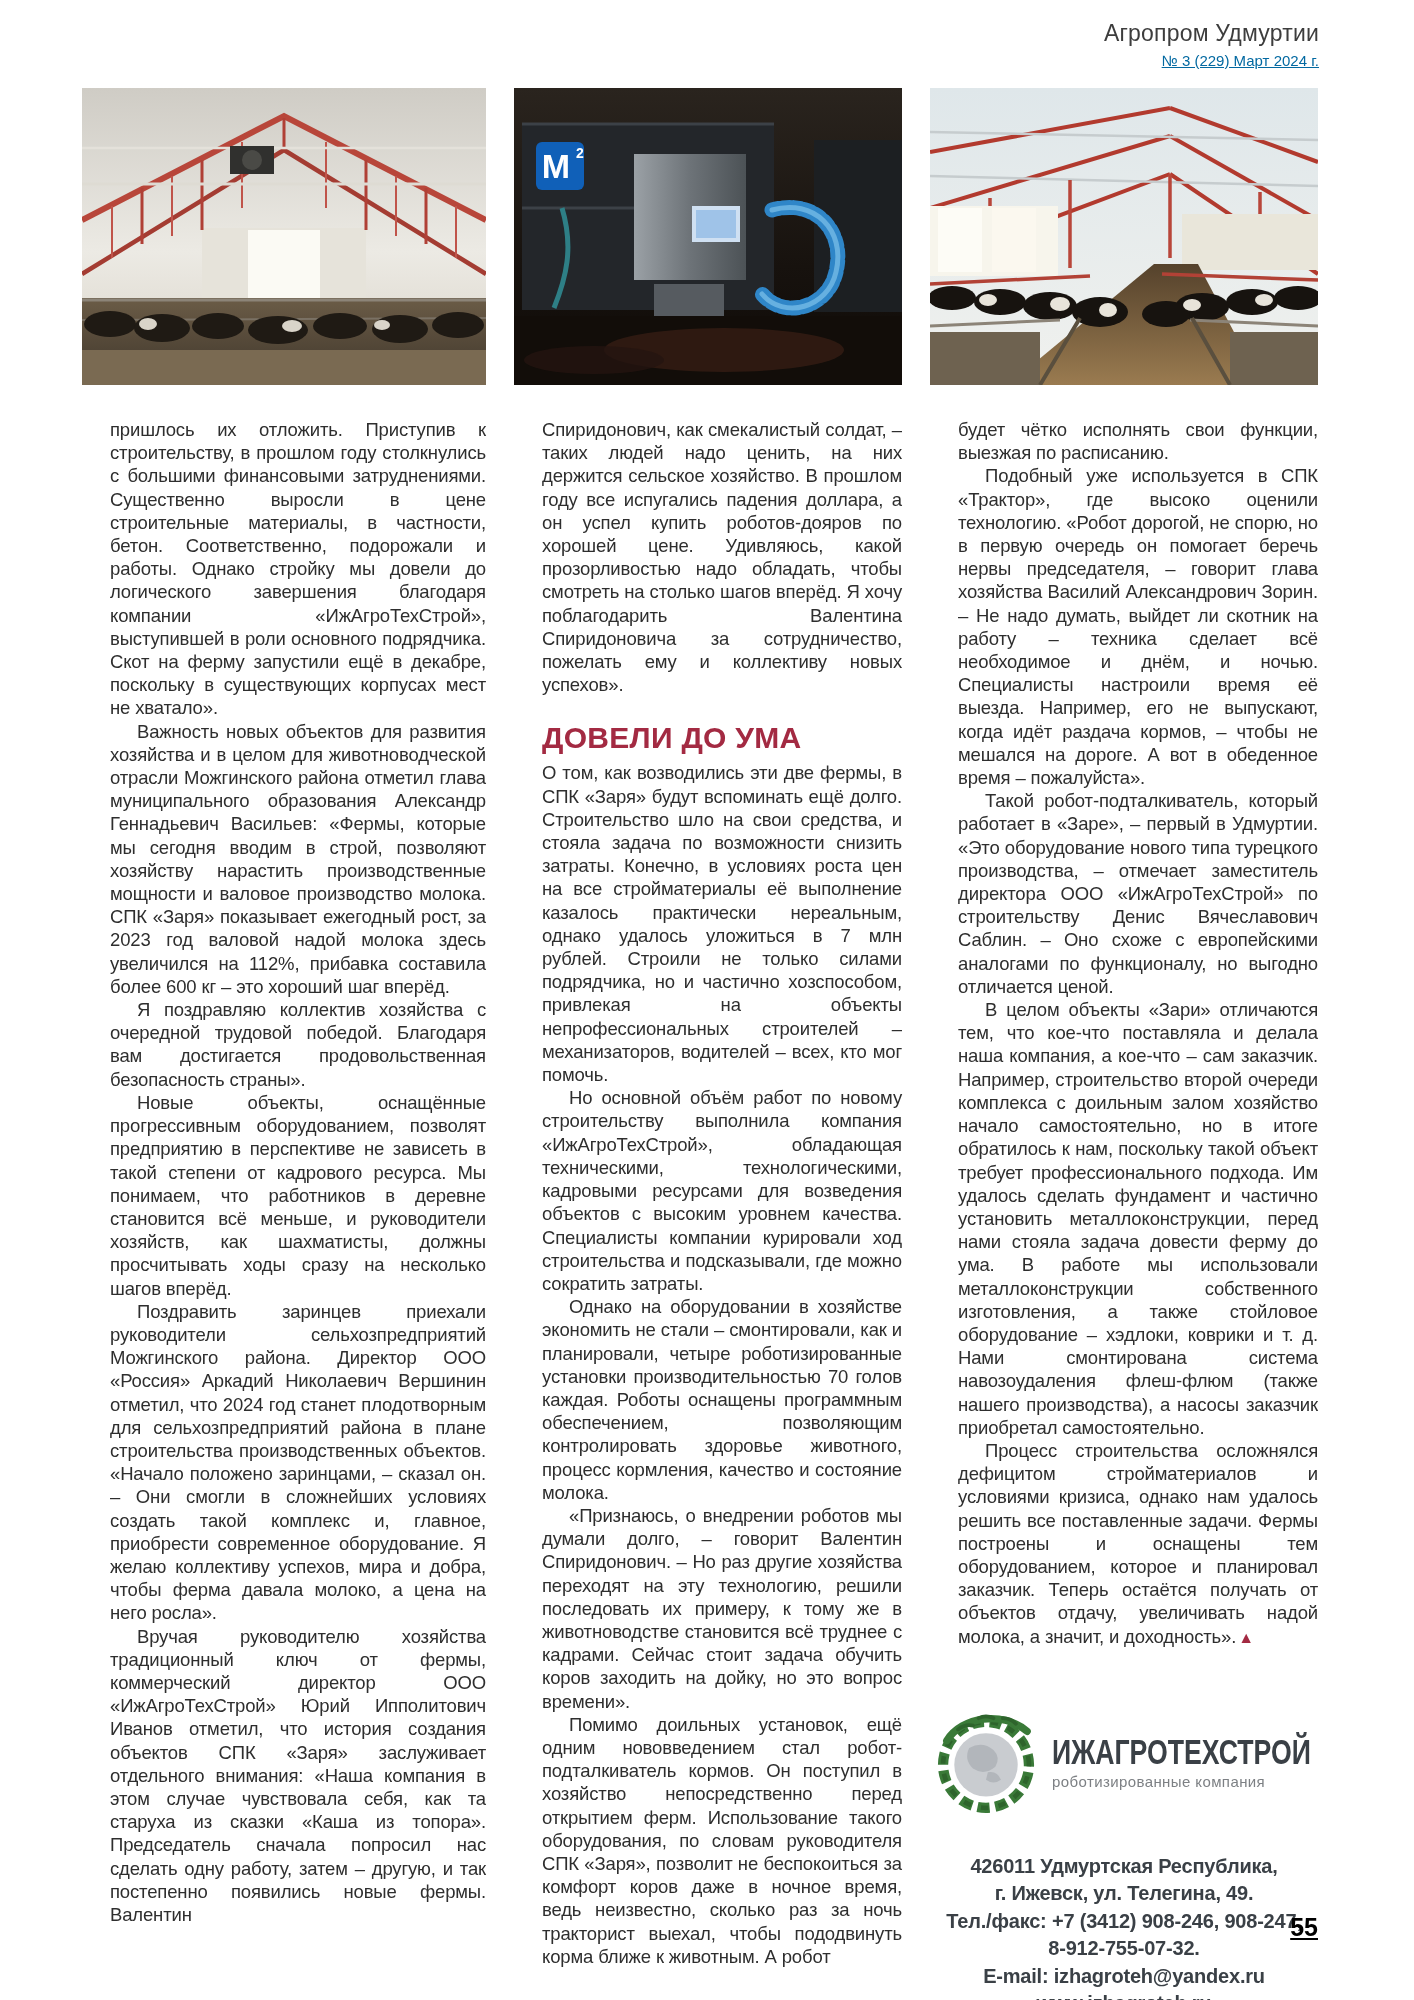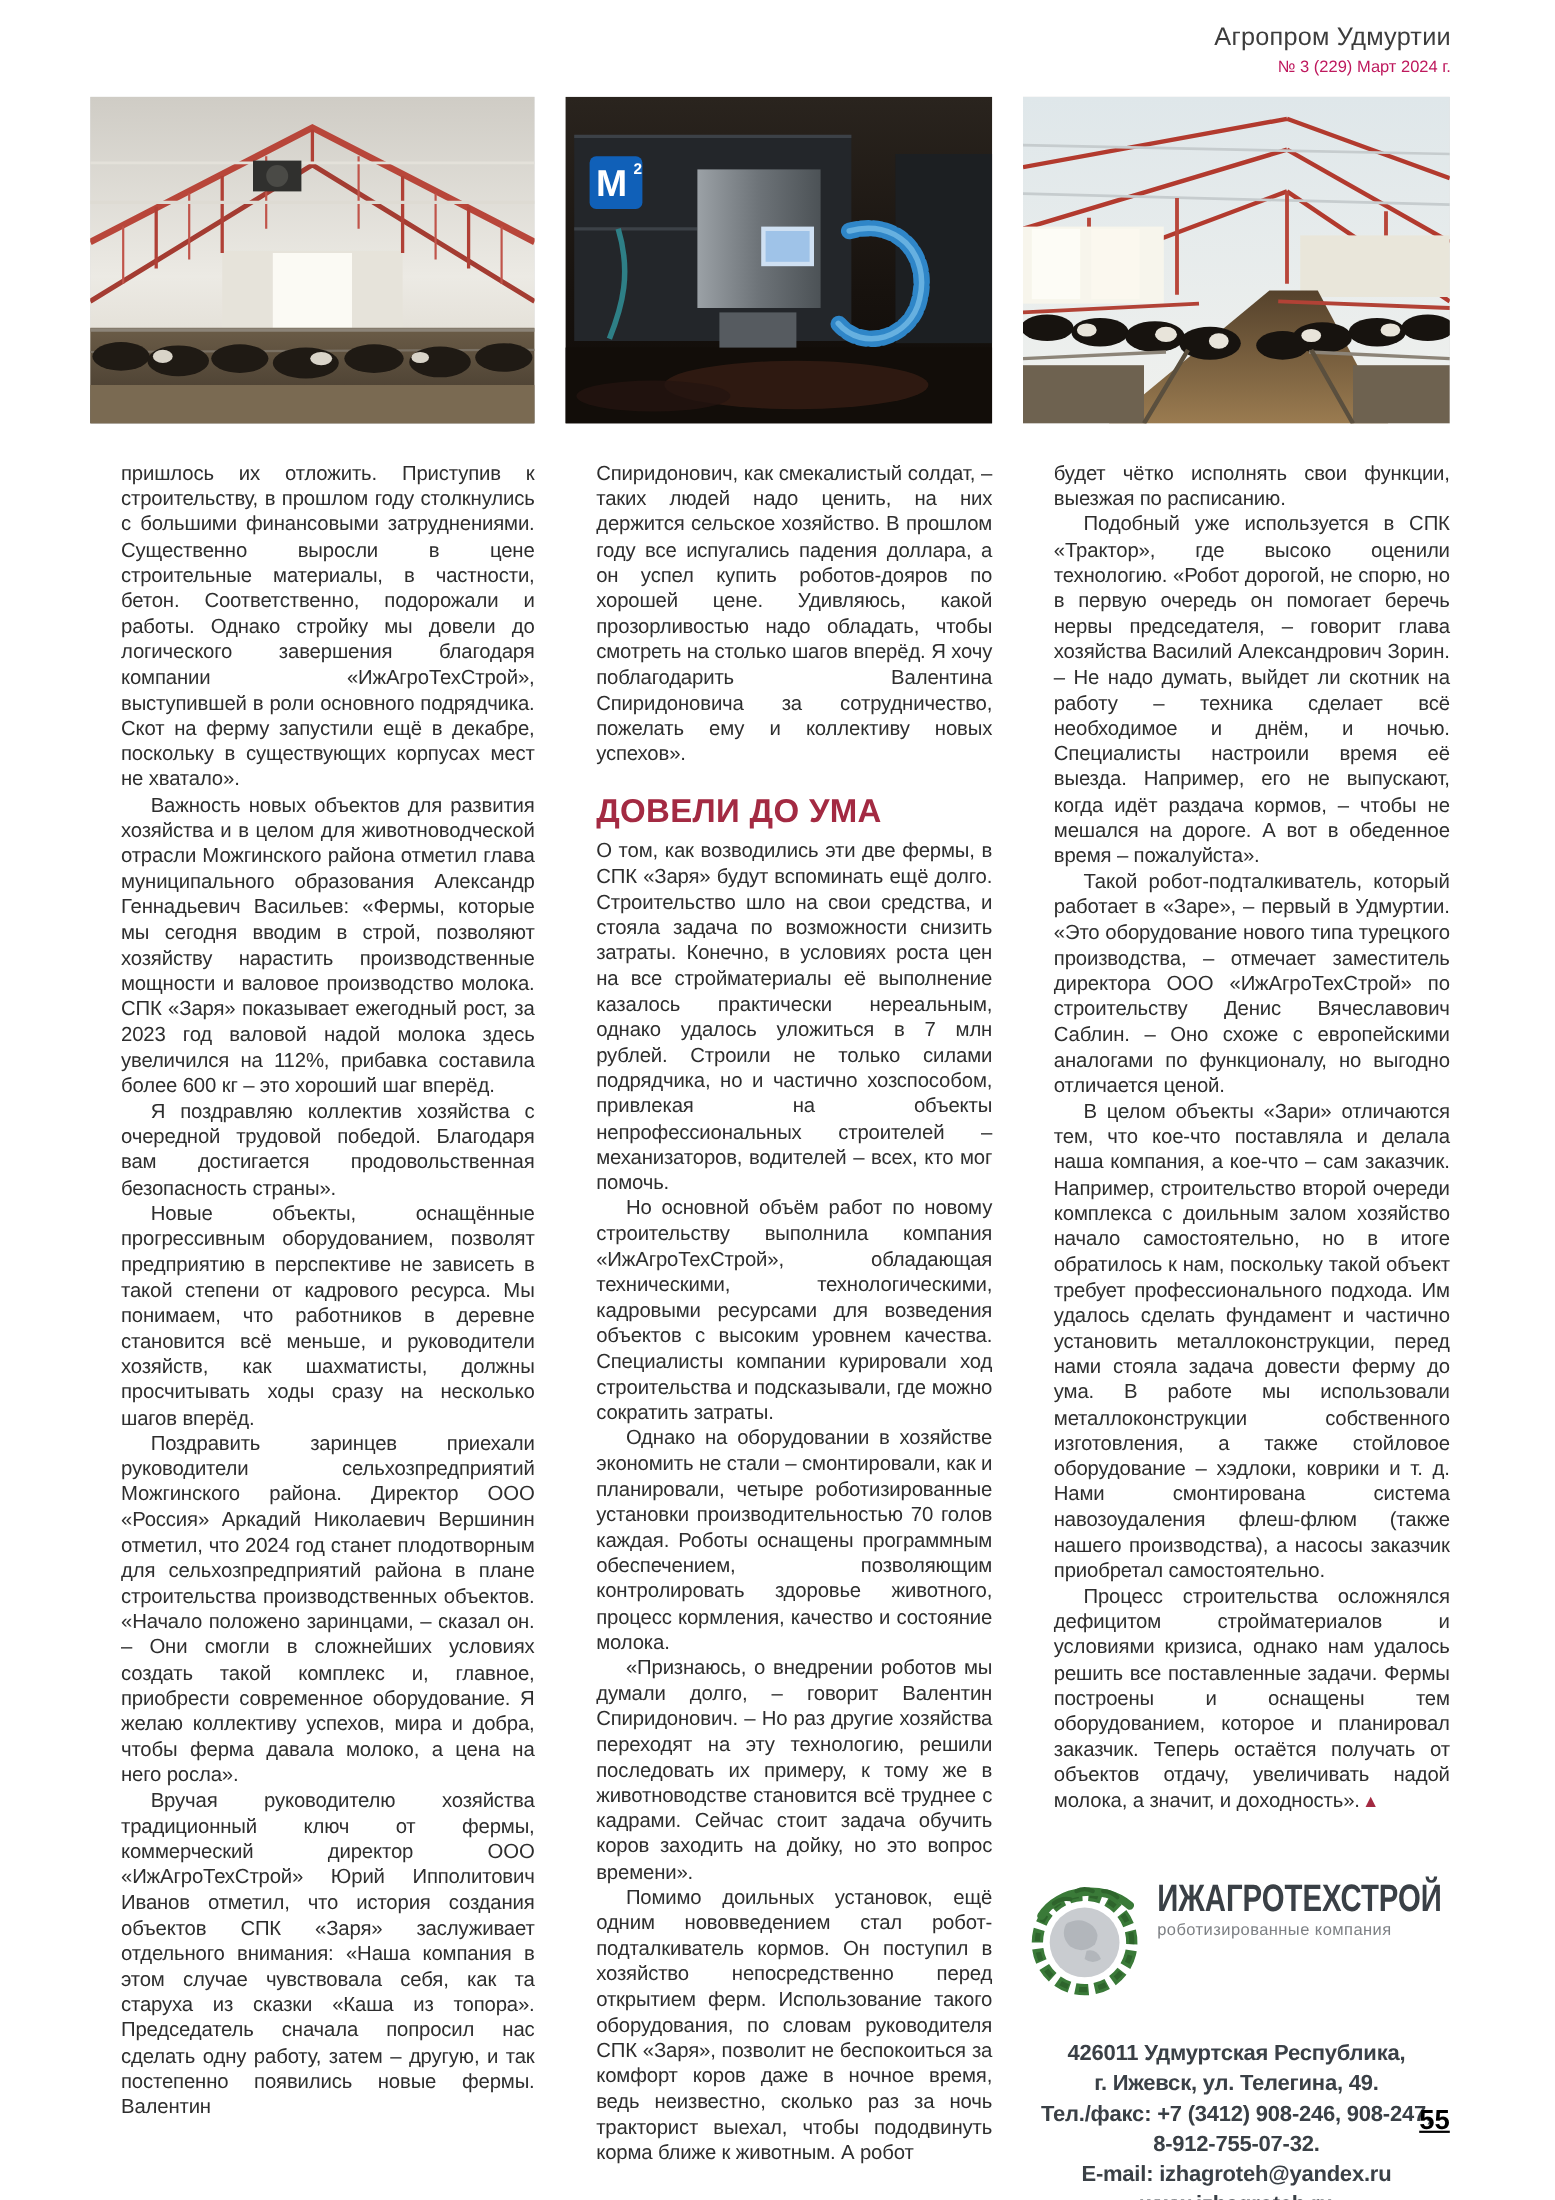--- a/index.html
+++ b/index.html
@@ -3,41 +3,41 @@
 <meta charset="utf-8">
 <style>
   html,body{margin:0;padding:0;background:#ffffff;}
   .page{
     position:relative;width:1414px;height:2000px;background:#ffffff;
     font-family:"Liberation Sans","DejaVu Sans",sans-serif;color:#2e2e2e;overflow:hidden;
   }
   
   .mag-header{position:absolute;top:20px;right:95px;text-align:right;}
   .mag-title{font-size:23px;color:#3d3d3d;letter-spacing:.2px;}
-  .mag-issue{font-size:15px;color:#be185d;margin-top:5px;}
+  .mag-issue{font-size:15px;color:#0369a1;margin-top:5px;text-decoration:underline;}
   
   .content{
     position:absolute;left:82px;top:88px;width:1236px;
     display:grid;grid-template-columns:404px 388px 388px;column-gap:28px;
   }
   .photo{width:100%;height:297px;display:block;background:#ddd;}
   .coltext{margin-top:33px;margin-left:28px;}
   .coltext p{
     margin:0;font-size:18.5px;line-height:23.2px;text-align:justify;
     color:#2e2e2e;letter-spacing:-0.15px;
   }
   .coltext p.indent{text-indent:27px;}
   h2.section-heading{
     margin:26px 0 7px 0;font-size:30px;line-height:32px;font-weight:bold;
     color:#a32a42;letter-spacing:.3px;
   }
   .end-marker{color:#a32a42;font-size:16px;margin-left:2px;}
   
   .advert{margin-top:58px;}
-  .logo-row{display:flex;}
+  .logo-row{display:flex;align-items:center;}
   .wreath{width:112px;height:112px;flex:0 0 auto;}
   .logo-text{margin-left:10px;}
   .company-name{
     display:inline-block;font-weight:bold;font-size:31px;color:#3a4046;
     letter-spacing:0px;transform:scale(.86,1.12);transform-origin:left center;white-space:nowrap;
   }
   .tagline{font-size:15px;color:#7d8084;margin-top:2px;letter-spacing:.4px;}
   .contacts{margin-top:34px;text-align:center;}
   .contacts div{
     font-weight:bold;font-size:20px;line-height:27.5px;color:#3a4046;

